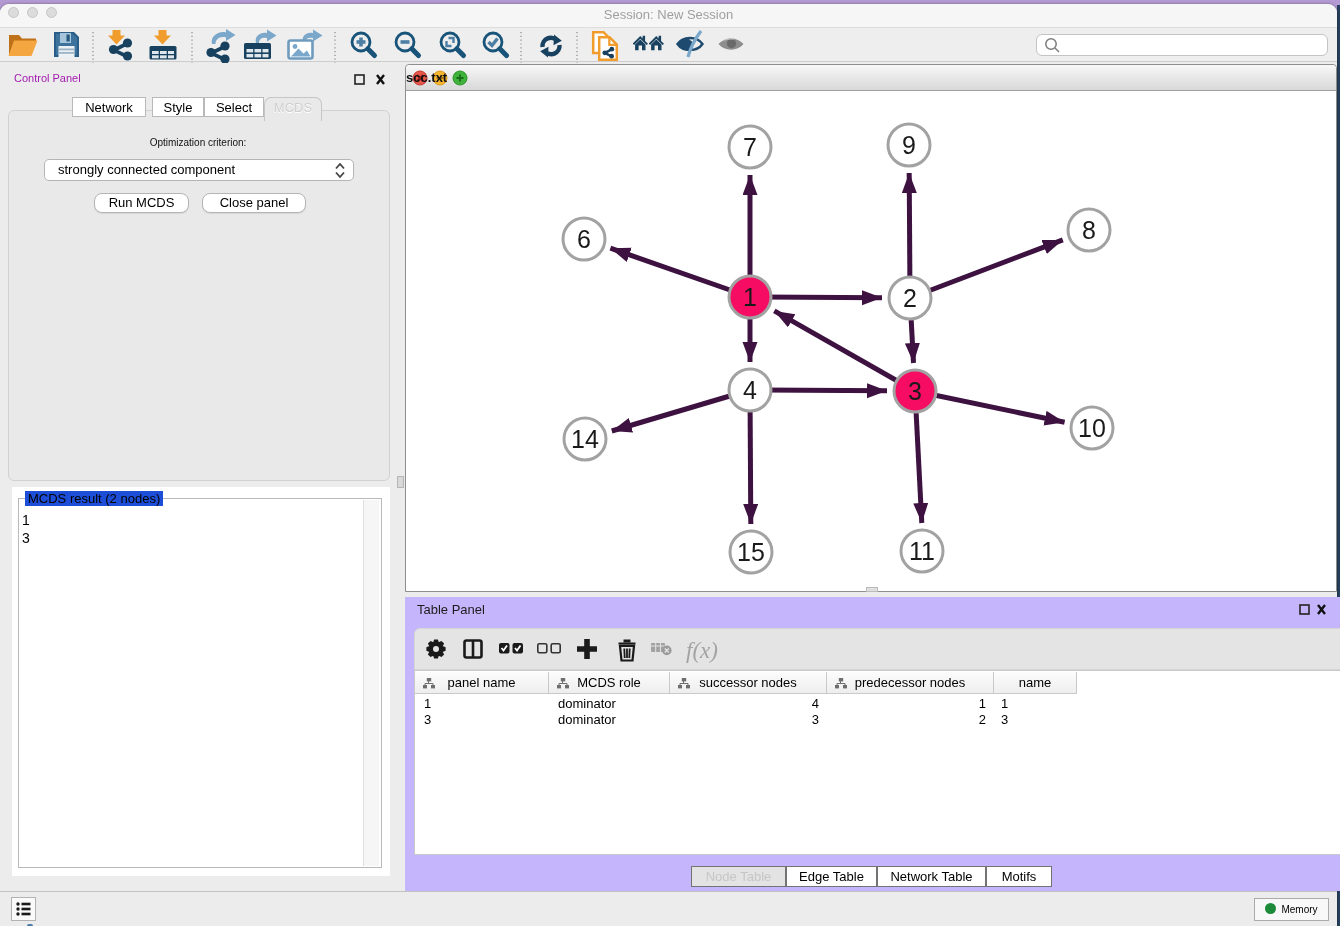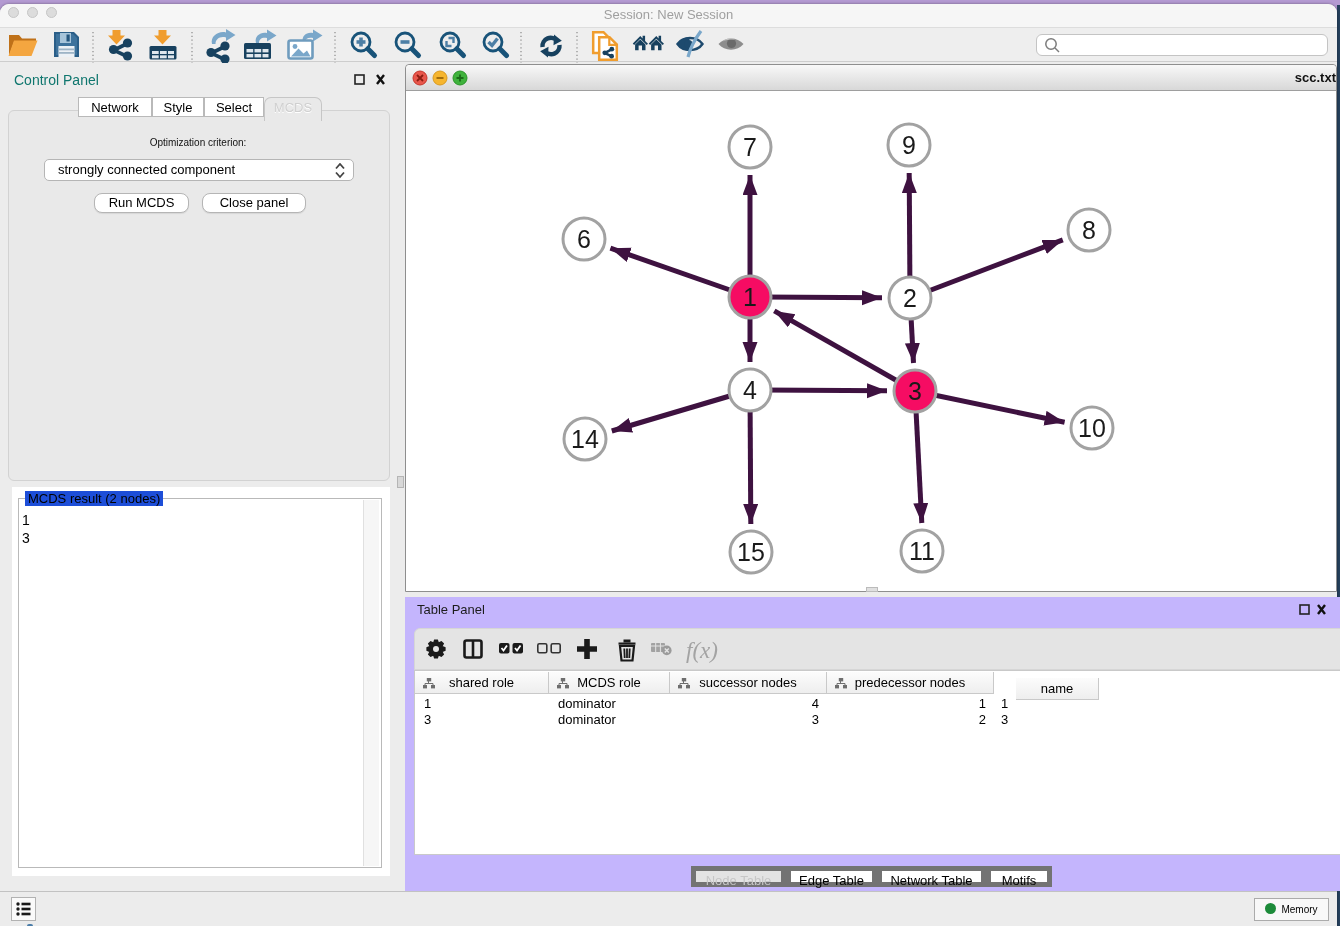--- a/index.html
+++ b/index.html
@@ -7,46 +7,46 @@
 body { font-family:"Liberation Sans", sans-serif; background:#b49ad2; position:relative; }
 #rightstrip { position:absolute; right:0; top:5px; width:3px; height:921px; background:#26415e; }
 #win { position:absolute; left:0; top:4px; width:1337px; height:922px; background:#ececec; border-radius:9px 9px 0 0; box-shadow:0 0 3px rgba(0,0,0,.4);padding-left:40px; }
 #titlebar { position:absolute; left:0; top:0; width:100%; height:24px; background:#f6f6f6; border-radius:9px 9px 0 0; border-bottom:1px solid #ddd; }
 .tl { position:absolute; top:3px; width:11px; height:11px; border-radius:50%; background:#dcdcdc; border:1px solid #c6c6c6; }
 #wtitle { position:absolute; top:3px; left:0; width:100%; text-align:center; font-size:13px; color:#9f9f9f; }
 #toolbar { position:absolute; left:0; top:24px; width:100%; height:34px; background:#eeeeee; border-bottom:1px solid #cdcdcd; }
 #searchbox { position:absolute; left:1036px; top:6px; width:292px; height:22px; background:#fff; border:1px solid #c4c4c4; border-radius:6px; }
 
 #cp { position:absolute; left:0; top:59px; width:396px; height:828px; background:#ececec; }
-#cp-title { position:absolute; left:14px; top:9px; font-size:14px; color:#0f766e; }
+#cp-title { position:absolute; left:14px; top:9px; font-size:11px; color:#a21caf; }
 #cp-sub { position:absolute; left:8px; top:47px; width:382px; height:371px; background:#e9e9e9; border:1px solid #d2d2d2; border-radius:6px; }
 .tab { position:absolute; top:34px; height:20px; background:#fff; border:1px solid #b9b9b9; font-size:13px; text-align:center; line-height:19px; color:#000; }
 #tab-mcds { background:#e9e9e9; color:#cfcfcf; border-radius:7px 7px 0 0; border-color:#c6c6c6; border-bottom:none; height:24px; text-shadow:0 1px 0 #fff; }
 #optlab { position:absolute; left:0; top:74px; width:396px; text-align:center; font-size:10px; color:#111; }
 #dropdown { position:absolute; left:44px; top:96px; width:310px; height:22px; background:#fff; border:1px solid #b5b5b5; border-radius:5px; font-size:13px; line-height:20px; padding-left:13px; color:#000; }
 .btn { position:absolute; top:130px; height:20px; background:#fff; border:1px solid #b5b5b5; border-radius:8px; font-size:13px; text-align:center; line-height:18px; color:#000; box-shadow:0 1px 1px rgba(0,0,0,.08); }
 #result { position:absolute; left:12px; top:424px; width:378px; height:389px; background:#fff; }
 #result-border { position:absolute; left:6px; top:11px; width:364px; height:370px; border:1px solid #b9b9b9; }
 #result-label { position:absolute; left:13px; top:4px; background:#1d4ed8; padding:0 3px; font-size:13px; color:#000; }
 #result-scroll { position:absolute; left:351px; top:13px; width:16px; height:366px; background:#f6f6f6; border-left:1px solid #e0e0e0; }
 
 #divider-notch { position:absolute; left:397px; top:472px; width:7px; height:12px; background:#d8d8d8; border:1px solid #b5b5b5; }
 
 #nw { position:absolute; left:405px; top:60px; width:932px; height:528px; background:#fff; border:1px solid #8e8e8e; border-radius:4px 4px 0 0; }
 #nw-titlebar { position:absolute; left:0; top:0; width:100%; height:26px; background:linear-gradient(#f8f8f8,#d8d8d8); border-bottom:1px solid #9e9e9e; border-radius:4px 4px 0 0; }
-#nw-title { position:absolute; top:5px; width:100%; text-align:right; font-size:13px; color:#111; font-weight:bold; }
+#nw-title { position:absolute; top:5px; width:100%; text-align:left; font-size:13px; color:#111; font-weight:bold; }
 #nw-grip { position:absolute; left:460px; top:522px; width:12px; height:5px; background:#e0e0e0; border:1px solid #bbb; }
 
 #tp { position:absolute; left:405px; top:593px; width:935px; height:294px; background:#c4b5fd; }
 #tp-title { position:absolute; left:12px; top:5px; font-size:13px; color:#1c1c1c; }
 #tp-toolbar { position:absolute; left:9px; top:31px; width:1324px; height:42px; border-radius:6px 0 0 0; background:#e4e4e4; border:1px solid #d6d6d6; }
 #tp-table { position:absolute; left:9px; top:73px; width:1324px; height:185px; background:#fff; border:1px solid #c9c9c9; }
 .th { position:absolute; top:1px; height:22px; background:linear-gradient(#fcfcfc,#eeeeee); border-right:1px solid #c9c9c9; border-bottom:1px solid #c9c9c9; font-size:13px; text-align:center; line-height:21px; color:#000; }
 .td { position:absolute; font-size:13px; color:#000; height:16px; line-height:16px; }
-.ttab { position:absolute; top:269px; height:21px; background:#fff; border:5px solid #737373; font-size:13px; text-align:center; line-height:19px; color:#000; }
+.ttab { position:absolute; top:269px; height:21px; background:#fff; border:1px solid #737373; font-size:13px; text-align:center; line-height:19px; color:#000; }
 
 #statusbar { position:absolute; left:0; top:887px; width:1337px; height:31px; background:#ececec; border-top:1px solid #c2c2c2; }
 #listbtn { position:absolute; left:11px; top:5px; width:25px; height:24px; background:#fafafa; border:1px solid #b2b2b2; }
 #membtn { position:absolute; left:1254px; top:6px; width:75px; height:23px; background:#f8f8f8; border:1px solid #ababab; font-size:10px; color:#000; text-align:center; line-height:21px; }
 </style>
 </head>
 <body>
 <div id="rightstrip"></div>
 <div id="win">
   <div id="titlebar">
@@ -211,21 +211,21 @@
       </svg>
     </div>
   </div>
   <div id="cp">
     <div id="cp-title">Control Panel</div>
     <svg width="36" height="14" style="position:absolute;left:353px;top:10px;">
       <rect x="2" y="2" width="9" height="9" fill="none" stroke="#222" stroke-width="1.6"></rect>
       <path d="M24,2 L31,11 M31,2 L24,11" stroke="#111" stroke-width="2.4"></path>
     </svg>
     <div id="cp-sub"></div>
-    <div class="tab" id="tab-network" style="left:78px; width:74px;">Network</div>
+    <div class="tab" id="tab-network" style="left:72px; width:74px;">Network</div>
     <div class="tab" id="tab-style" style="left:152px; width:52px;">Style</div>
     <div class="tab" id="tab-select" style="left:204px; width:60px;">Select</div>
     <div class="tab" id="tab-mcds" style="left:264px; width:58px;">MCDS</div>
     <div id="optlab">Optimization criterion:</div>
     <div id="dropdown">strongly connected component
       <svg width="12" height="16" style="position:absolute;right:7px;top:3px;">
         <path d="M2,5.5 L6,1 L10,5.5" fill="none" stroke="#444" stroke-width="1.8"></path>
         <path d="M2,9.5 L6,14 L10,9.5" fill="none" stroke="#444" stroke-width="1.8"></path>
       </svg>
     </div>
@@ -352,25 +352,25 @@
                 <line x1="9.4" y1="0" x2="9.4" y2="9"></line>
               </g>
             <circle cx="15.8" cy="7.4" r="4.8" fill="#9b9b9b"></circle>
             <path d="M13.8,5.4 L17.8,9.4 M17.8,5.4 L13.8,9.4" stroke="#e4e4e4" stroke-width="1.4"></path>
           </g>
           <text x="271" y="27" font-family="Liberation Serif, serif" font-style="italic" font-size="23px" fill="#a3a3a3">f(x)</text>
         </g>
       </svg>
     </div>
     <div id="tp-table">
-      <div class="th" style="left:0; width:134px;">shared role</div>
+      <div class="th" style="left:0; width:134px;">panel name</div>
       <div class="th" style="left:134px; width:121px;">MCDS role</div>
       <div class="th" style="left:255px; width:157px;">successor nodes</div>
       <div class="th" style="left:412px; width:167px;">predecessor nodes</div>
-      <div class="th" style="left:601px; width:83px;margin-top:6px;">name</div>
+      <div class="th" style="left:579px; width:83px;">name</div>
       <svg width="600" height="24" style="position:absolute;left:0;top:1px;" pointer-events="none">
         <g fill="#6e6e6e">
           <g transform="translate(8,6)">
               <rect x="3.8" y="0" width="4.4" height="3.4"></rect>
               <rect x="0" y="7" width="4" height="3.4"></rect>
               <rect x="8" y="7" width="4" height="3.4"></rect>
               <path d="M5.5,3 L5.5,5.5 M2,7 L2,5.5 L10,5.5 L10,7" stroke="#6e6e6e" fill="none"></path>
             </g>
           <g transform="translate(142,6)">
               <rect x="3.8" y="0" width="4.4" height="3.4"></rect>

